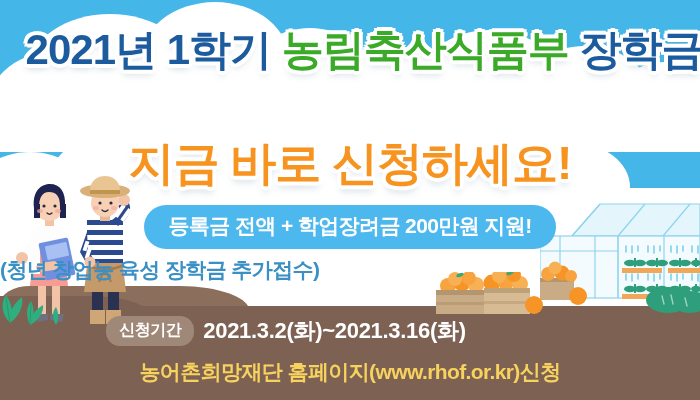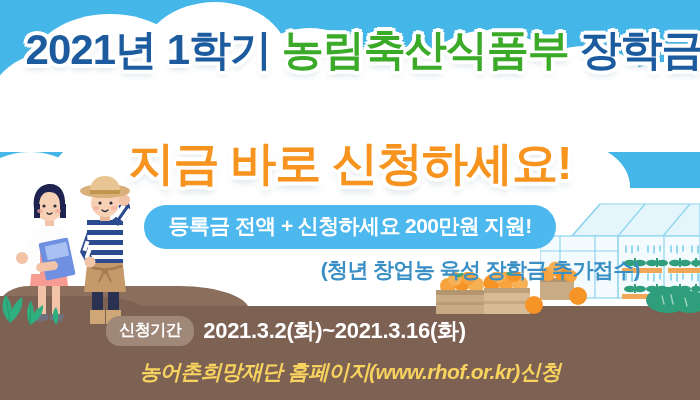--- a/index.html
+++ b/index.html
@@ -154,21 +154,21 @@
     padding: 7px 24px 9px 24px;
     border-radius: 26px;
     white-space: nowrap;
   }
 
   .subnote-row {
     position: absolute;
     left: 0;
     top: 256px;
     width: 640px;
-    text-align: right;
+    text-align: left;
     z-index: 25;
   }
   .subnote {
     font-size: 21px;
     font-weight: bold;
     letter-spacing: -0.6px;
     color: #3a8fc4;
     white-space: nowrap;
   }
 
@@ -204,21 +204,20 @@
   }
 
   
   .site-row {
     position: absolute;
     left: 0;
     top: 358px;
     width: 700px;
     text-align: center;
     z-index: 30;
-    font-style: italic;
   }
   .site-text {
     color: #f7d25e;
     font-size: 21px;
     font-weight: bold;
     letter-spacing: -0.6px;
     white-space: nowrap;
   }
 
   
@@ -525,21 +524,21 @@
 
   <div class="title-wrap">
     <div class="line1"><span class="c-blue">2021년 1학기</span> <span class="c-green">농림축산식품부</span> <span class="c-blue">장학금</span></div>
   </div>
 
   <div class="line2-wrap">
     <div class="line2">지금 바로 신청하세요!</div>
   </div>
 
   <div class="pill-row">
-    <span class="bluepill">등록금 전액 + 신청하세요 200만원 지원!</span>
+    <span class="bluepill">등록금 전액 + 학업장려금 200만원 지원!</span>
   </div>
 
   <div class="subnote-row">
     <span class="subnote">(청년 창업농 육성 장학금 추가접수)</span>
   </div>
 
   <div class="period-row">
     <span class="period-badge">신청기간</span><span class="period-text">2021.3.2(화)~2021.3.16(화)</span>
   </div>
 

